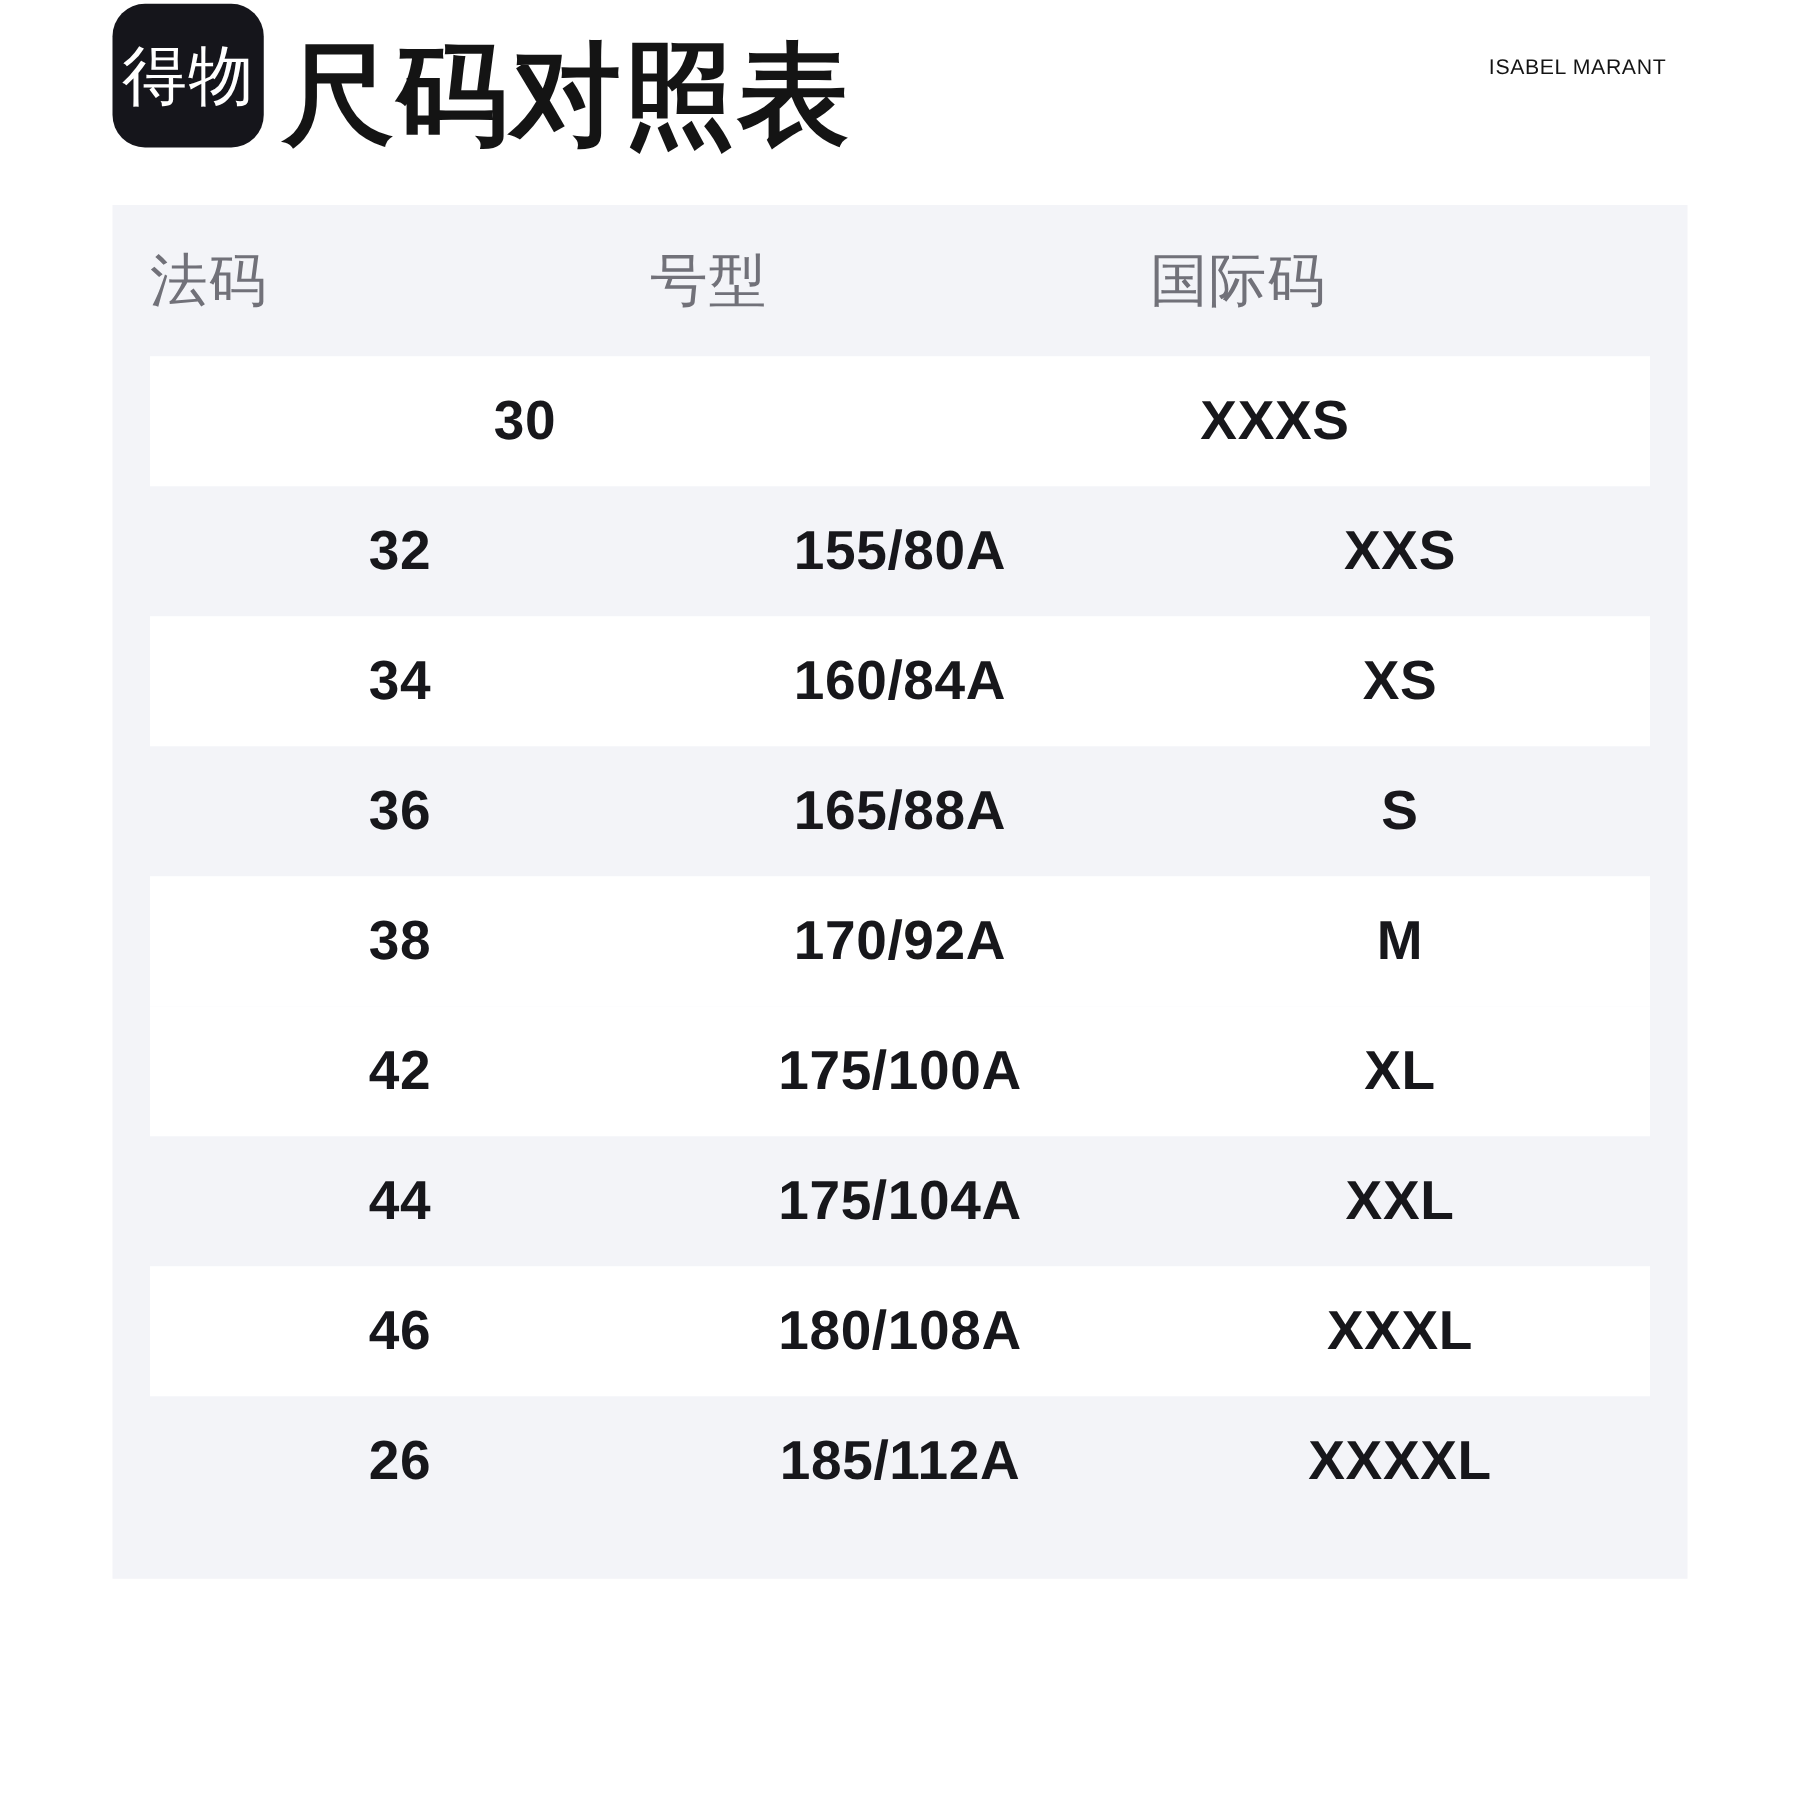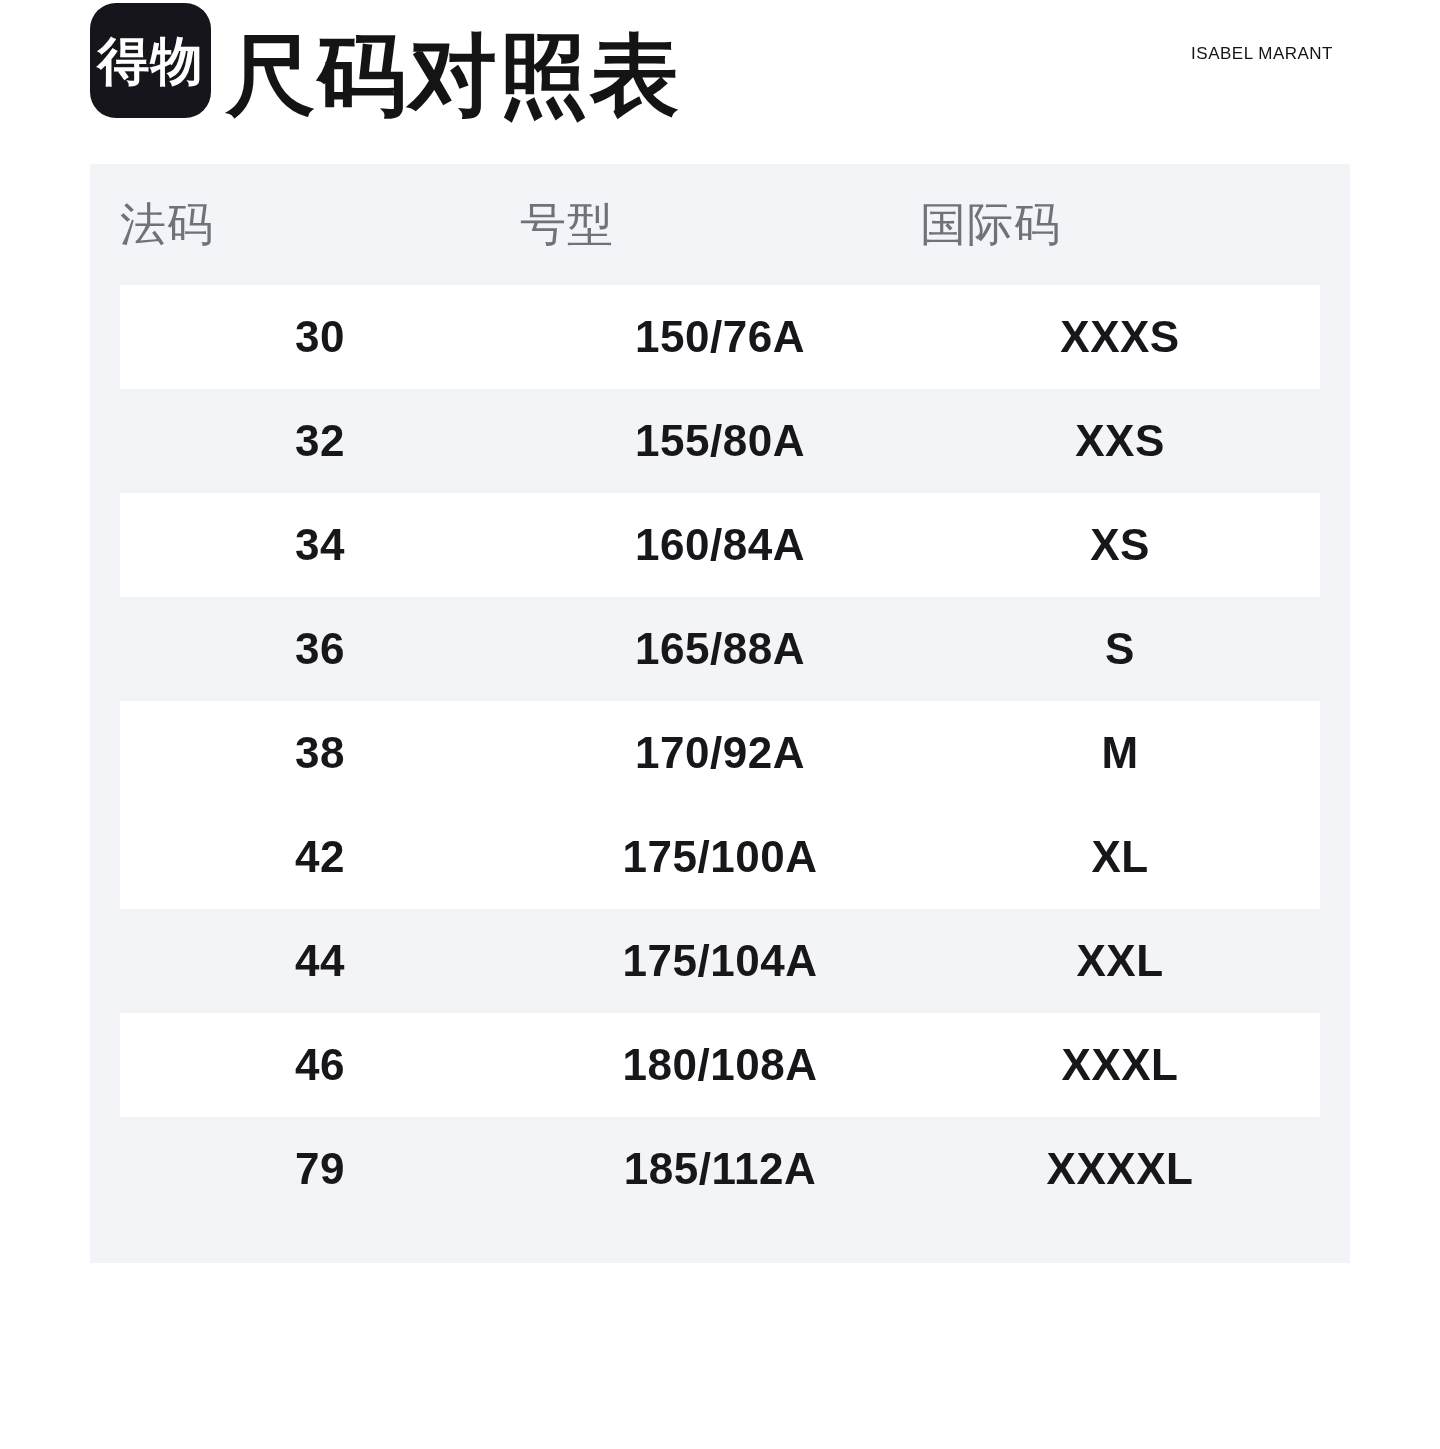--- a/index.html
+++ b/index.html
@@ -24,21 +24,21 @@
     width: 121px; height: 115px;
     background: #15151b;
     border-radius: 26px;
     display: flex;
     align-items: center;
     justify-content: center;
   }
   .logo span {
     color: #ffffff;
     font-size: 52px;
-    font-weight: bold;
+    font-weight: normal;
     letter-spacing: 1px;
     line-height: 1;
   }
   .page-title {
     position: absolute;
     left: 226px; top: 0;
     height: 150px;
     margin: 0;
     display: flex;
     align-items: center;
@@ -108,21 +108,20 @@
 
 <section class="size-table">
   <div class="thead">
     <div class="hcol">法码</div>
     <div class="hcol">号型</div>
     <div class="hcol">国际码</div>
   </div>
   <div id="tbody">
       <div class="trow white">
         <div class="cell">30</div>
-        <div class="cell">150/76A</div>
         <div class="cell">XXXS</div>
       </div>
       <div class="trow">
         <div class="cell">32</div>
         <div class="cell">155/80A</div>
         <div class="cell">XXS</div>
       </div>
       <div class="trow white">
         <div class="cell">34</div>
         <div class="cell">160/84A</div>
@@ -147,18 +146,18 @@
         <div class="cell">44</div>
         <div class="cell">175/104A</div>
         <div class="cell">XXL</div>
       </div>
       <div class="trow white">
         <div class="cell">46</div>
         <div class="cell">180/108A</div>
         <div class="cell">XXXL</div>
       </div>
       <div class="trow">
-        <div class="cell">79</div>
+        <div class="cell">26</div>
         <div class="cell">185/112A</div>
         <div class="cell">XXXXL</div>
       </div>
     </div>
 </section>
 
 </body></html>

